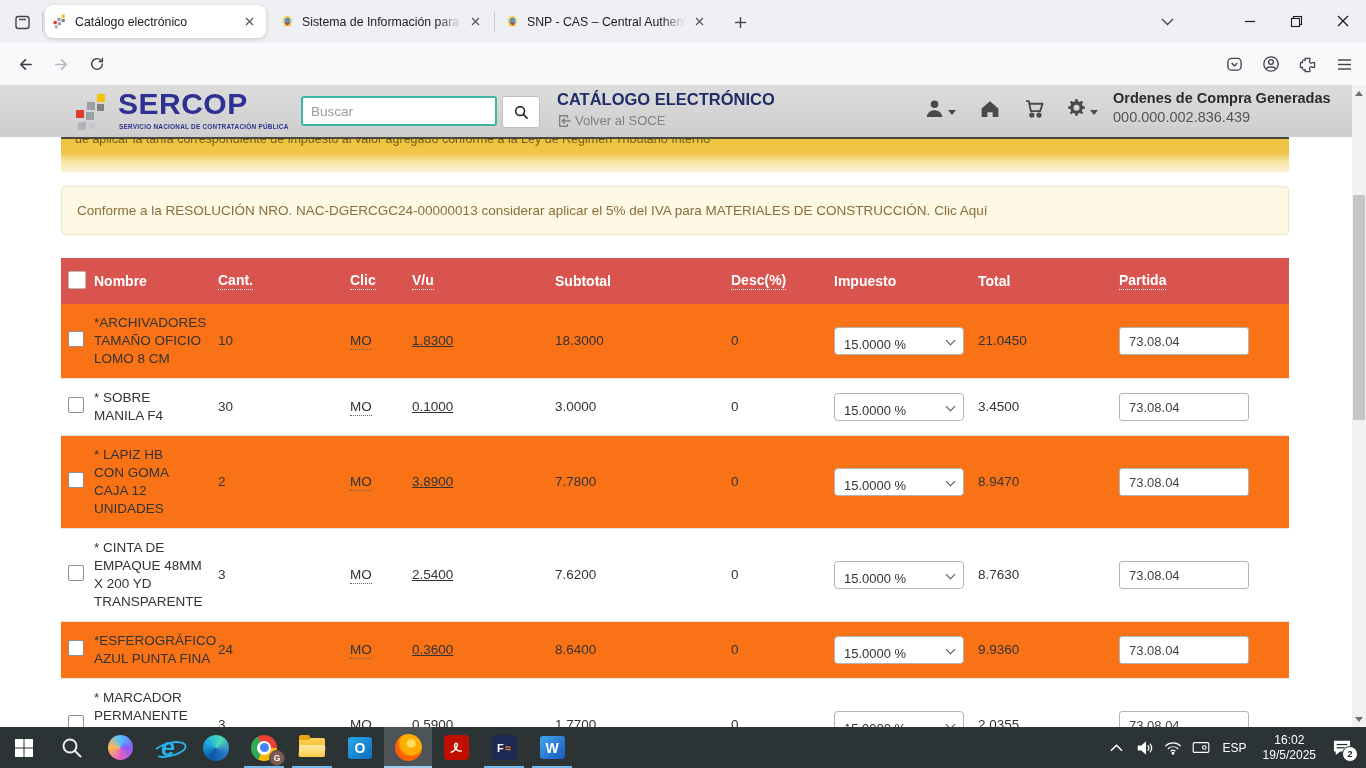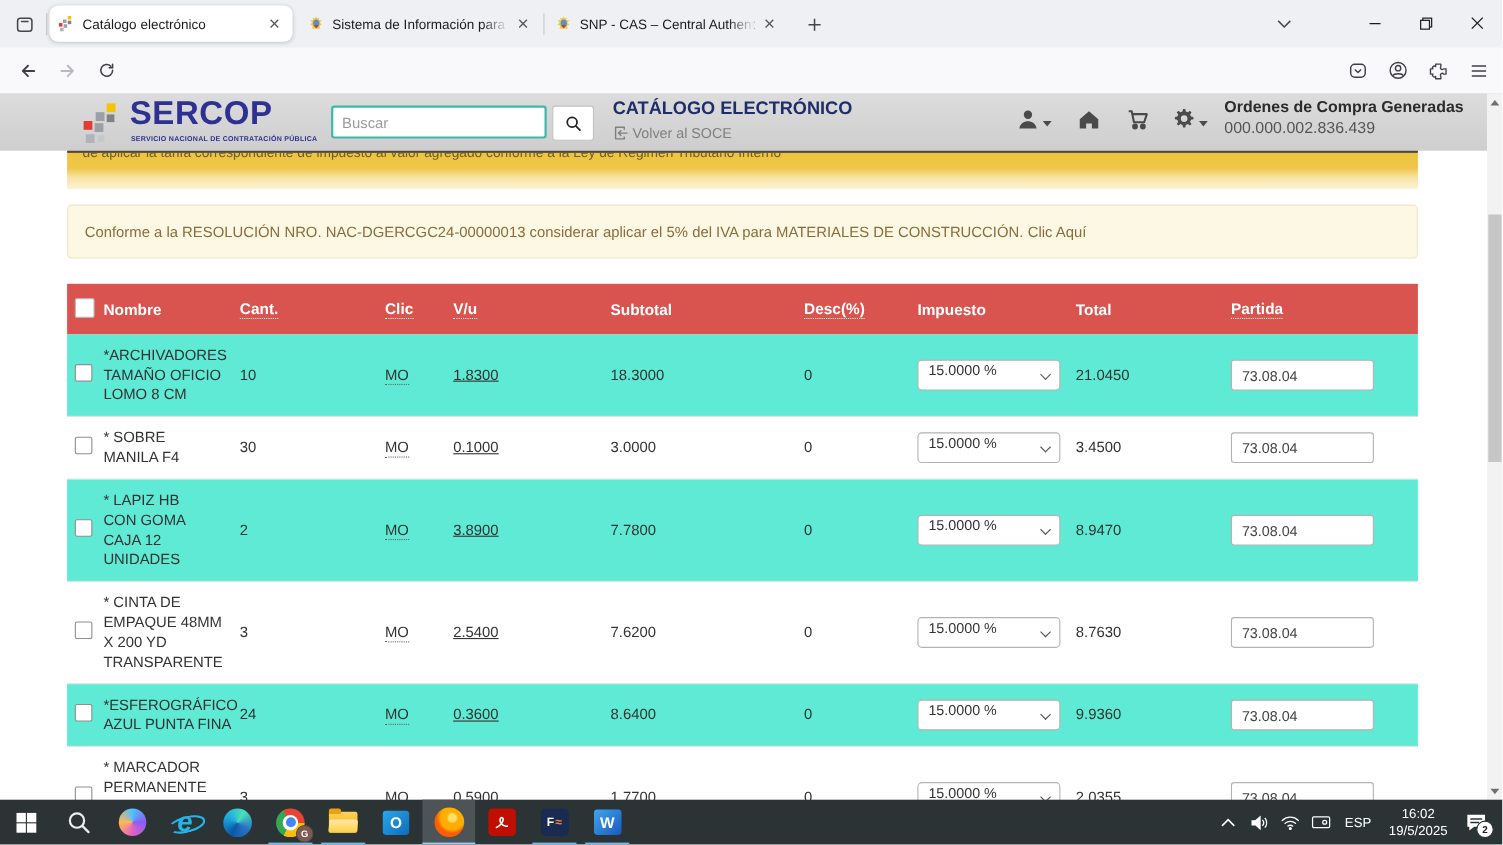--- a/index.html
+++ b/index.html
@@ -67,24 +67,24 @@
   .c5{width:140px;}
   .c6{width:139px;padding-left:36px;}
   .c7{width:144px;}
   .c8{width:141px;}
   .c9{flex:1;}
   .sorth{border-bottom:1px dotted rgba(255,255,255,.9);padding-bottom:1px;}
   .hcell span{display:inline-block;}
   .cb{display:inline-block;width:14px;height:14px;background:#fff;border:1px solid #8f8f8f;border-radius:2px;}
   .cbh{display:inline-block;width:16px;height:16px;background:#fff;border:1px solid #b8b8b8;border-radius:2px;}
   .trow{display:flex;align-items:center;padding:10px 0;border-bottom:1px solid #e2e2e2;background:#fff;font-size:13.5px;color:#333;line-height:18px;}
-  .trow.shade{background:#5eead4;}
+  .trow.shade{background:#f97316;}
   .pname{display:inline-block;}
   .abbr{border-bottom:1px dotted #666;padding-bottom:1px;}
-  .selectbox{position:relative;width:130px;height:28px;box-sizing:border-box;background:#fff;border:1px solid #b3b3b3;border-radius:4px;display:flex;align-items:flex-start;padding:0 12px 0 9px;font-size:13px;color:#333;}
+  .selectbox{position:relative;width:130px;height:28px;box-sizing:border-box;background:#fff;border:1px solid #b3b3b3;border-radius:4px;display:flex;align-items:flex-end;padding:0 12px 0 9px;font-size:13px;color:#333;}
   .selchev{position:absolute;right:9px;top:9px;width:6px;height:6px;border-right:1.5px solid #555;border-bottom:1.5px solid #555;transform:rotate(45deg);}
   .partida-input{width:130px;height:28px;box-sizing:border-box;border:1px solid #b3b3b3;border-radius:3px;background:#fff;font-size:13px;color:#444;padding:0 9px;font-family:"Liberation Sans",sans-serif;outline:none;}
 
   
   .pagescroll{position:absolute;left:1352px;top:85px;width:14px;height:642px;background:#f2f2f3;}
   .sb-arrow{position:absolute;left:0;width:14px;height:16px;display:flex;align-items:center;justify-content:center;}
   .tri-up{width:0;height:0;border-left:4px solid transparent;border-right:4px solid transparent;border-bottom:5px solid #6f6f6f;}
   .tri-down{width:0;height:0;border-left:4px solid transparent;border-right:4px solid transparent;border-top:5px solid #6f6f6f;}
   .sb-thumb{position:absolute;left:1px;top:110px;width:12px;height:225px;background:#c6c6c6;}
 

